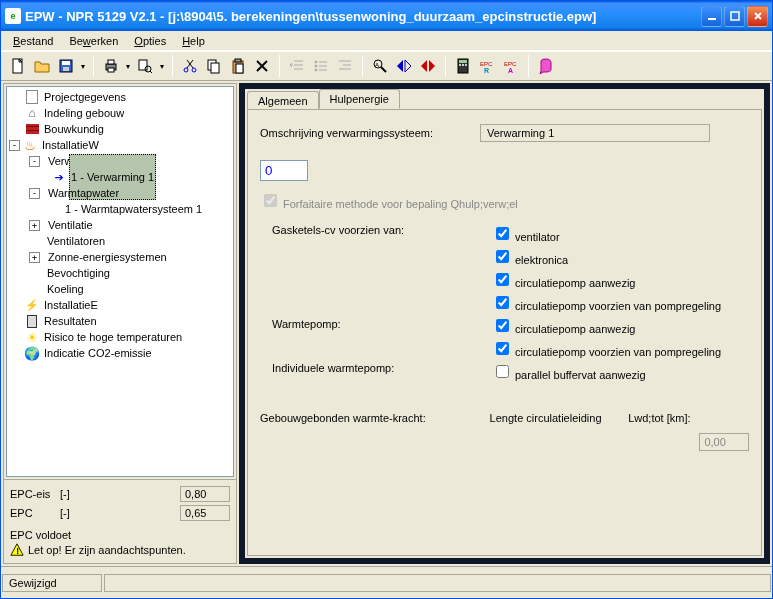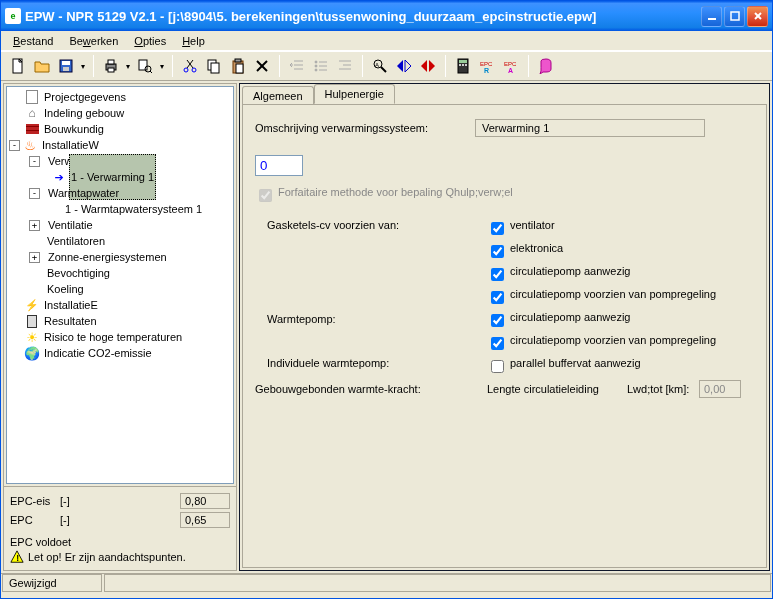--- a/index.html
+++ b/index.html
@@ -83,37 +83,37 @@
   .tree-ico{width:16px;height:16px;display:inline-flex;align-items:center;justify-content:center;margin-right:2px;}
   .tree-label{padding:1px 2px;}
   .tree-sel{background:#b6c5ad;border:1px dotted #000;padding:16px 1px;}
   .bottom-left{border-top:1px solid #aca899;padding:6px;}
   .bl-row{display:flex;align-items:center;margin-bottom:3px;}
   .bl-label{width:50px;}
   .bl-unit{width:30px;}
   .bl-val{width:50px;border:1px solid #aca899;background:#ece9d8;padding:1px 4px;text-align:left;margin-left:auto;}
   .bl-status{margin-top:8px;}
   .bl-warn{display:flex;align-items:center;gap:4px;margin-top:2px;}
-  .right-pane{flex:1;margin:2px 2px 2px 0;position:relative;border:1px solid #0f172a;background:#ece9d8;}
+  .right-pane{flex:1;margin:2px 2px 2px 0;position:relative;border:6px solid #0f172a;background:#ece9d8;}
   .tabs{display:flex;position:relative;top:0;left:2px;}
   .tab{border:1px solid #aca899;border-bottom:none;background:#ece9d8;padding:3px 10px;margin-right:0;cursor:pointer;position:relative;border-top-left-radius:3px;border-top-right-radius:3px;}
   .tab.inactive{background:#ece9d8;top:2px;font-size:11px;}
   .tab.active{background:#ece9d8;top:0;z-index:2;border-bottom:1px solid #ece9d8;margin-bottom:-1px;}
   .tab-panel{border:1px solid #aca899;border-top:1px solid #aca899;background:#ece9d8;margin:0 2px 2px 2px;padding:14px 12px;position:absolute;top:20px;left:0;right:0;bottom:0;}
   .form-row{display:flex;align-items:center;margin-bottom:10px;}
   .form-label{width:220px;}
   .text-ro{border:1px solid #aca899;background:#ece9d8;padding:2px 6px;width:230px;}
   .text-in{border:1px solid #7f9db9;background:#fff;padding:2px 4px;width:48px;text-align:left;color:#00f;}
-  .text-in-ro{border:1px solid #aca899;background:#ece9d8;padding:2px 4px;width:42px;color:#888;}
-  .chk-row{display:flex;align-items:flex-start;margin-bottom:4px;}
+  .text-in-ro{border:1px solid #aca899;background:#ece9d8;padding:2px 4px;width:50px;color:#888;margin-top:48px;}
+  .chk-row{display:flex;align-items:flex-end;margin-bottom:4px;}
   .chk-row input{margin-right:6px;}
   .disabled{color:#888;}
   .chk-col{margin-left:232px;}
   .section-label{position:absolute;left:12px;}
-  .statusbar{height:25px;border-top:1px solid #aca899;background:#ece9d8;display:flex;align-items:flex-start;}
+  .statusbar{height:32px;border-top:1px solid #aca899;background:#ece9d8;display:flex;align-items:center;}
   .status-cell{border:1px solid #aca899;height:18px;padding:1px 6px;margin:0 1px;display:flex;align-items:center;}
   .status-cell:first-child{width:100px;}
   .status-cell:last-child{flex:1;}
   
   .ico-flame{color:#f60;font-size:13px;}
   .ico-arrow{color:#00f;font-size:11px;}
   .ico-page{width:12px;height:14px;border:1px solid #888;background:#fff;position:relative;}
   .ico-sun{color:#fc0;font-size:13px;}
   .ico-globe{color:#0a0;font-size:13px;}
   .ico-calc{width:10px;height:13px;border:1px solid #333;background:#ddd;}

